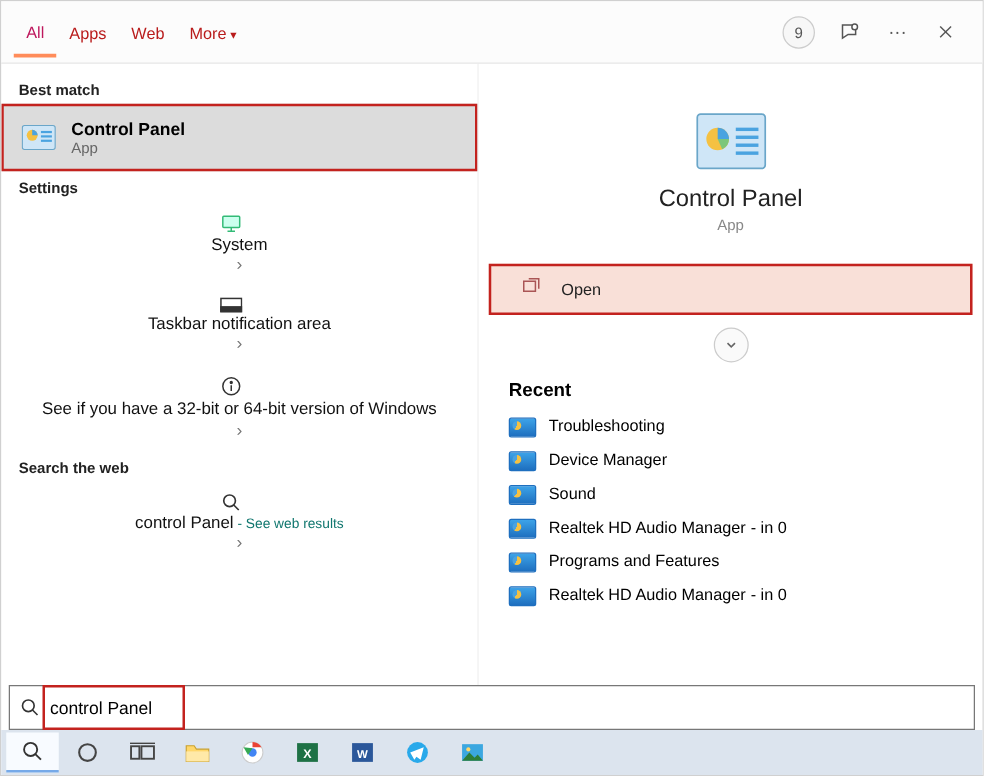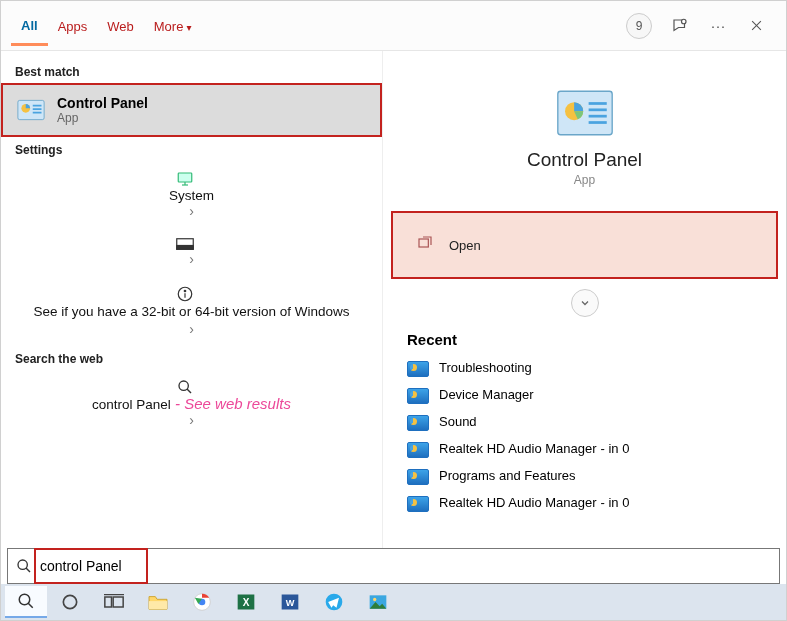--- a/index.html
+++ b/index.html
@@ -1,45 +1,45 @@
 <!DOCTYPE html>
 <html><head>
 <meta charset="utf-8">
 <style>
   * { box-sizing: border-box; margin: 0; padding: 0; font-family: "Segoe UI", Arial, sans-serif; }
   body { width: 787px; height: 621px; background: #f0f0f0; overflow: hidden; position: relative; }
   .container { width: 787px; height: 621px; background: #fafafa; border: 1px solid #d0d0d0; position: relative; display:flex; flex-direction:column;}
   
   .topbar { height: 50px; display: flex; align-items: center; padding: 0 10px; border-bottom: 1px solid #e6e6e6; background:#fcfcfc;}
   .tab { padding: 12px 10px 10px; font-size: 13px; color: #b91c1c; cursor: pointer; }
-  .tab.active { color: #0369a1; border-bottom: 3px solid #ff8c5a; font-weight:700;}
+  .tab.active { color: #be185d; border-bottom: 3px solid #ff8c5a; font-weight:400;}
   .more-caret { font-size:10px; margin-left:3px;}
   .topbar-right { margin-left: auto; display: flex; align-items: center; gap: 18px; padding-right:10px;}
   .badge { width:26px;height:26px;border-radius:50%;border:1px solid #ccc;display:flex;align-items:center;justify-content:center;font-size:12px;color:#555;background:#f7f7f7;}
   .icon-btn { width:20px;height:20px;color:#555;display:flex;align-items:center;justify-content:center;font-size:15px;cursor:pointer;}
   
   .main { flex:1; display:flex; overflow:hidden;}
   .left { width: 382px; background:#fff; border-right:1px solid #eee; padding-top:8px; overflow:hidden;}
   .right { flex:1; background:#fff; padding:18px 0 0 0; overflow:hidden; position:relative;}
   .section-label{ font-size:12px; font-weight:600; color:#222; padding:6px 14px 4px;}
   .result { display:flex; align-items:center; padding:8px 14px; position:relative;}
   .result.best{ background:#dcdcdc; border:2px solid #c3221e; padding:10px 14px;}
   .result .ico{ width:28px; height:28px; margin-right:12px; display:flex;align-items:center;justify-content:center;}
   .result .txt .t{ font-size:14px; color:#000; font-weight:600;}
   .result .txt .s{ font-size:12px; color:#666;}
   .row { display:flex; align-items:center; padding:9px 16px; cursor:pointer;flex-direction:column;}
   .row .ico{ width:22px; margin-right:14px; color:#444; display:flex;align-items:center;justify-content:center;}
   .row .label{ flex:1; font-size:13.5px; color:#111;}
   .row .chev{ color:#777; font-size:14px;}
-  .web-sub {font-size:15px; color:#ec4899;font-style:italic;}
+  .web-sub {font-size:11px; color:#0f766e;}
   
   .preview-icon{ width:58px;height:48px;margin:20px auto 12px;display:block;}
   .preview-title{ text-align:center; font-size:19px; color:#222; font-weight:400;}
   .preview-sub{ text-align:center; font-size:12px; color:#888; margin-top:2px; margin-bottom:24px;}
-  .action-row{ display:flex;align-items:center;padding:22px 24px; border:2px solid #c3221e; background:#f9e0d8; margin:0 8px;}
+  .action-row{ display:flex;align-items:center;padding:8px 24px; border:2px solid #c3221e; background:#f9e0d8; margin:0 8px;}
   .action-row .ico{ width:18px;margin-right:14px;color:#b36;}
   .action-row .label{ font-size:13px;color:#222;}
   .expander{ width:28px;height:28px;border:1px solid #ccc;border-radius:50%;margin:10px auto 0;display:flex;align-items:center;justify-content:center;color:#666;font-size:13px;cursor:pointer; background:#fafafa;}
   .recent-label{ font-size:15px; font-weight:600; padding:14px 24px 6px;}
   .recent-row{ display:flex; align-items:center; padding:6px 24px; font-size:13px;}
   .recent-row .ico{ width:20px; height:14px; margin-right:12px;}
   .recent-row .suffix{ color:#000000; margin-left:4px;}
   
   .searchbar{ position:absolute; left:6px; right:6px; bottom:36px; height:36px; border:1px solid #777; background:#fff; display:flex; align-items:center; padding:0 8px;}
   .searchbar svg{ width:16px;height:16px; color:#333; margin-right:8px; flex-shrink:0;}
@@ -112,20 +112,21 @@
         <div class="label">System</div>
         <div class="chev">›</div>
       </div>
       <div class="row">
         <div class="ico">
             <svg width="18" height="14" viewBox="0 0 24 16" fill="none" stroke="#333" stroke-width="1.6">
               <rect x="1" y="1" width="22" height="14"></rect>
               <rect x="1" y="10" width="22" height="5" fill="#333"></rect>
             </svg>
           </div>
+        <div class="label">Taskbar notification area</div>
         <div class="chev">›</div>
       </div>
       <div class="row">
         <div class="ico">
             <svg width="18" height="18" viewBox="0 0 24 24" fill="none" stroke="#333" stroke-width="1.6">
               <circle cx="12" cy="12" r="9"></circle>
               <line x1="12" y1="11" x2="12" y2="17"></line>
               <circle cx="12" cy="8" r="1" fill="#333"></circle>
             </svg>
           </div>

